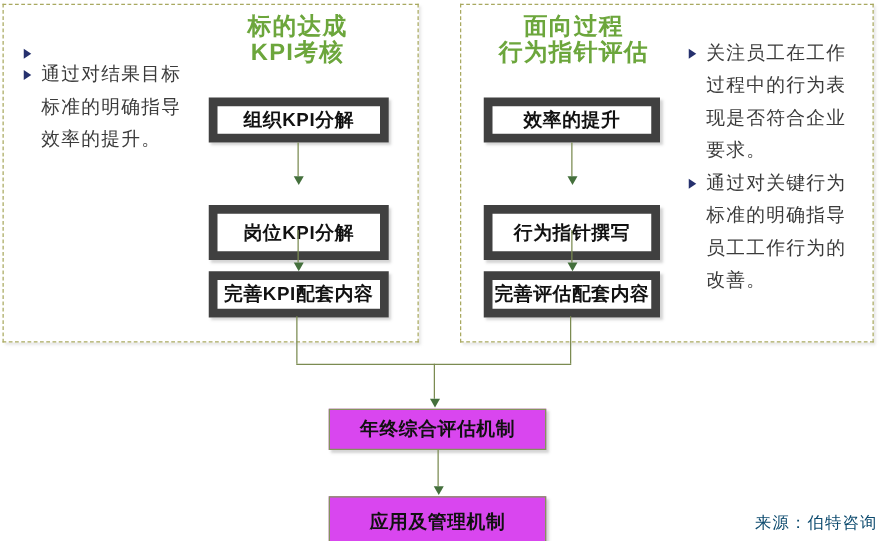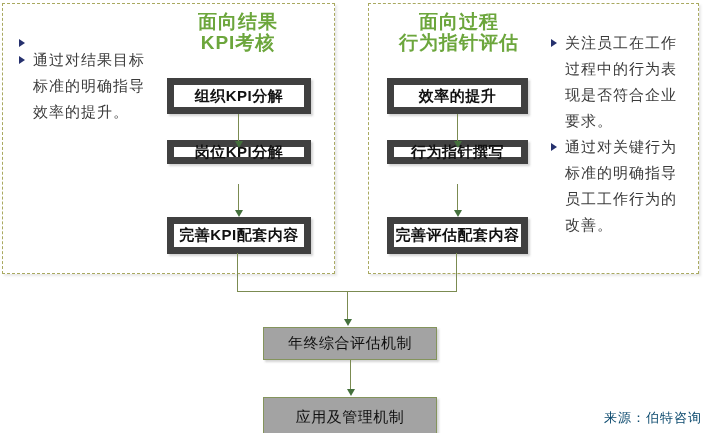--- a/index.html
+++ b/index.html
@@ -70,21 +70,21 @@
     align-items: center;
     justify-content: center;
     font-size: 15px;
     font-weight: bold;
     color: #111111;
     letter-spacing: 0.5px;
   }
   .panel.left  .fbox { left: 164px; width: 144px; }
   .panel.right .fbox { left: 18px;  width: 141px; }
   .fbox.step1 { top: 74px;  height: 36px; }
-  .fbox.step2 { top: 136px; height: 24px; }
+  .fbox.step2 { top: 160px; height: 44px; }
   .fbox.step3 { top: 213px; height: 37px; }
 
   
   .varrow {
     position: absolute;
     width: 9px;
     display: flex;
     flex-direction: column;
     align-items: center;
     z-index: 3;
@@ -108,28 +108,28 @@
   .conn.vright { left: 456px; top: 253px; width: 1px; height: 38px; }
   .conn.hbar   { left: 237px; top: 291px; width: 220px; height: 1px; }
   .varrow.merge { left: 343px; top: 291px; height: 35px; }
   .varrow.mid   { left: 346px; top: 360px; height: 36px; }
 
   
   .bbox {
     position: absolute;
     left: 263px;
     width: 174px;
-    background: #a3a3a3;
+    background: #d946ef;
     border: 1px solid #84945c;
     box-shadow: 2px 2px 2px rgba(160,160,160,0.45);
     display: flex;
     align-items: center;
     justify-content: center;
     font-size: 15px;
-    font-weight: normal;
+    font-weight: bold;
     color: #111111;
     letter-spacing: 0.5px;
     z-index: 2;
   }
   .bbox.annual { top: 327px; height: 33px; }
   .bbox.apply  { top: 397px; height: 40px; }
 
   .source-note {
     position: absolute;
     right: 6px;
@@ -138,21 +138,21 @@
     letter-spacing: 1px;
     color: #0c4a6e;
   }
 </style>
 </head>
 <body>
 
 <div class="page">
 
   <section class="panel left">
-    <h2 class="panel-title">面向结果
+    <h2 class="panel-title">标的达成
 KPI考核</h2>
 
     <div class="bullets">
       <div class="bullet">
         <span class="tri"></span>
       </div>
       <div class="bullet">
         <span class="tri"></span>
         <p class="btext">通过对结果目标
 标准的明确指导

